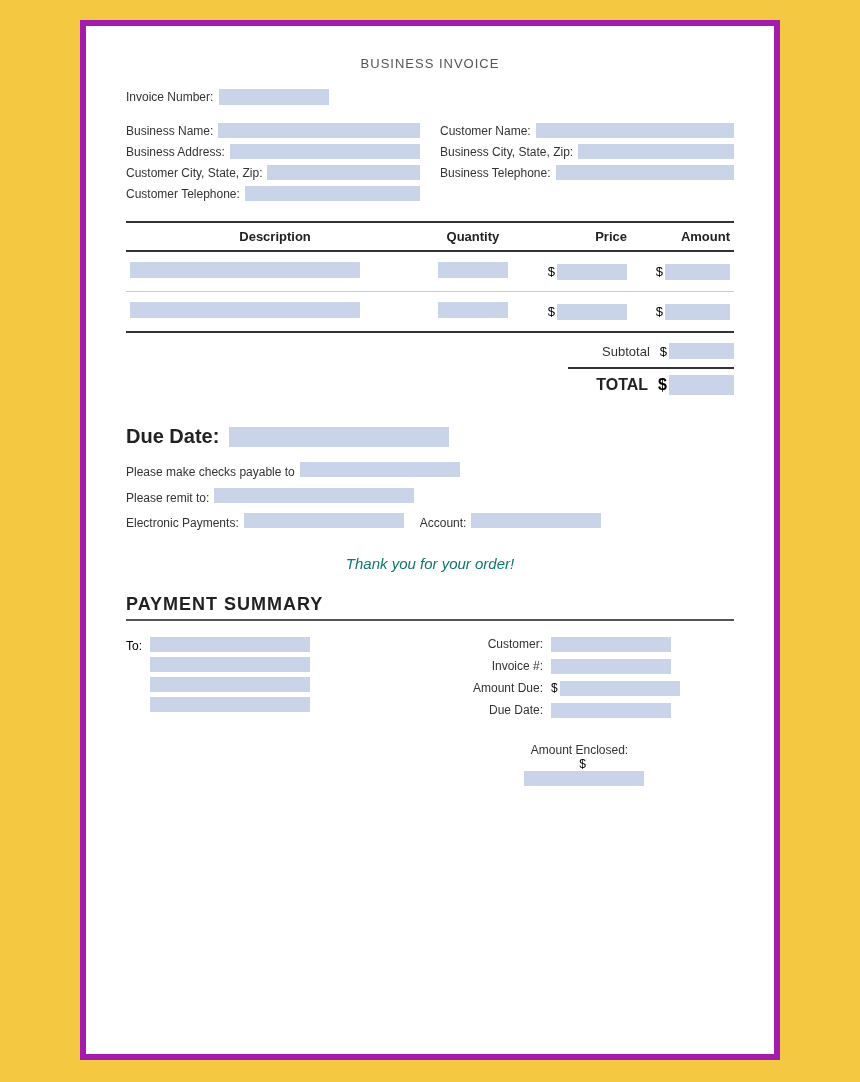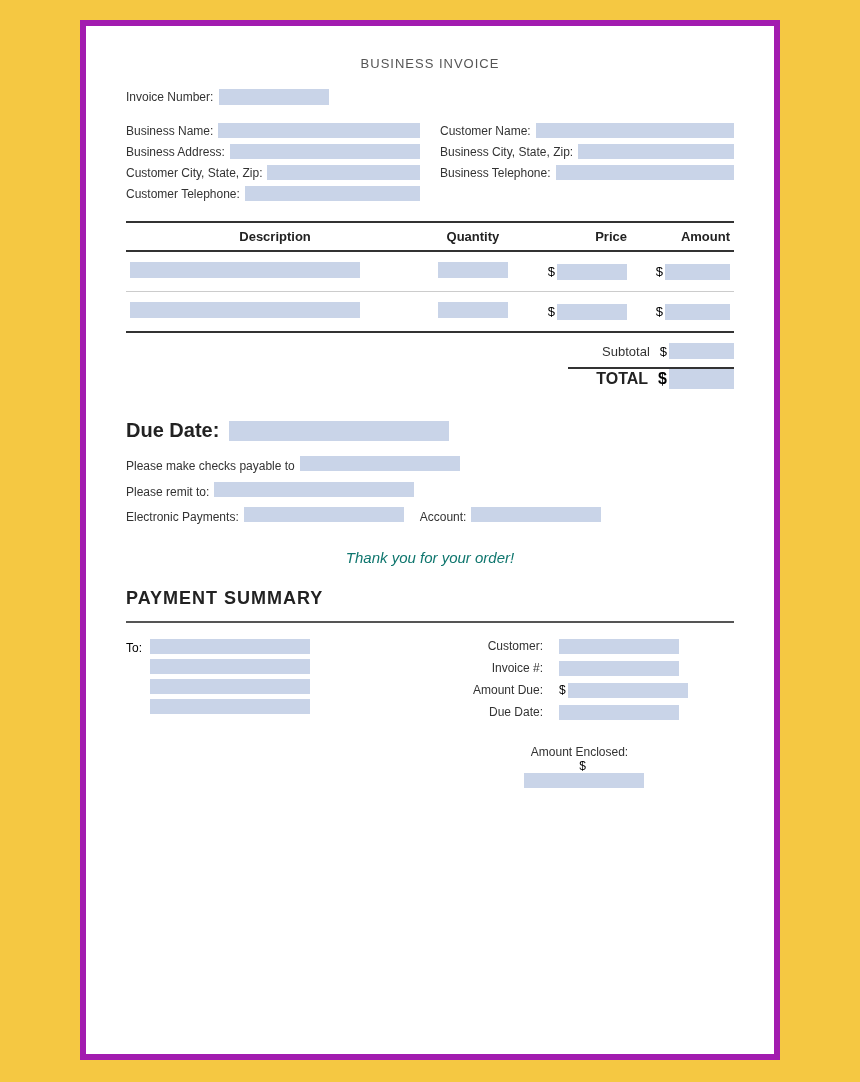--- a/index.html
+++ b/index.html
@@ -152,21 +152,21 @@
     .subtotal-field {
       background: #c9d4e8;
       height: 16px;
       width: 65px;
       display: inline-block;
     }
     .total-row {
       display: flex;
       align-items: center;
       border-top: 2px solid #333;
-      padding-top: 0;
+      padding-top: 6px;
     }
     .total-label {
       font-size: 16px;
       font-weight: bold;
       color: #222;
       margin-right: 10px;
       width: 80px;
       text-align: right;
     }
     .total-field {
@@ -228,21 +228,21 @@
       margin: 18px 0 22px 0;
     }
 
     .payment-summary-title {
       font-size: 18px;
       font-weight: bold;
       letter-spacing: 1px;
       color: #222;
       margin-bottom: 16px;
       border-bottom: 2px solid #555;
-      padding-bottom: 12px;
+      padding-bottom: 4px;
     }
 
     .summary-grid {
       display: grid;
       grid-template-columns: 1fr 1fr;
       gap: 6px;
     }
     .summary-left {
       display: flex;
       flex-direction: column;
@@ -276,21 +276,21 @@
     .summary-right-row {
       display: flex;
       align-items: center;
       margin-bottom: 3px;
     }
     .summary-right-label {
       font-size: 12px;
       color: #333;
       width: 110px;
       text-align: right;
-      margin-right: 16px;
+      margin-right: 8px;
     }
     .summary-right-field {
       background: #c9d4e8;
       height: 15px;
       display: inline-block;
       width: 120px;
     }
     .summary-dollar {
       margin-right: 2px;
       font-size: 12px;

